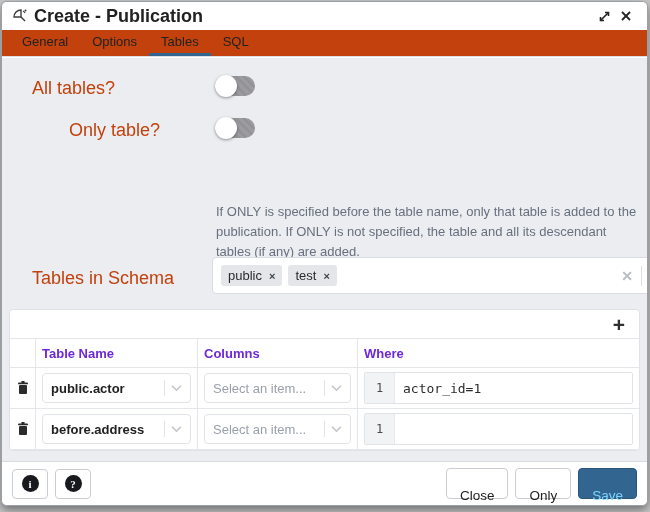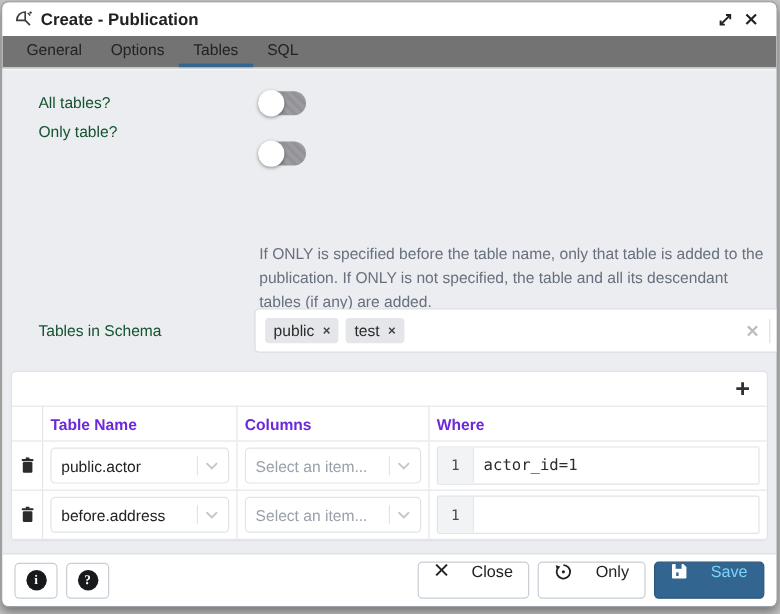--- a/index.html
+++ b/index.html
@@ -15,38 +15,38 @@
     background:#fff; border:1px solid #9aa0a6; border-radius:6px;
     box-shadow:0 4px 10px rgba(0,0,0,.45);
     overflow:hidden;
   }
   
   .titlebar {
     height:28px; display:flex; align-items:center; padding:0 10px;
     background:#fff;
   }
   .titlebar .app-icon { width:16px; height:16px; margin-right:6px; flex:0 0 auto; }
-  .titlebar .title { font-size:14px; font-weight:bold; color:#222; flex:1 1 auto; }
+  .titlebar .title { font-size:18px; font-weight:bold; color:#222; flex:1 1 auto; }
   .win-btn { width:22px; height:20px; display:flex; align-items:center; justify-content:center; cursor:pointer; }
   
   .tabbar {
-    height:27px; display:flex; align-items:stretch; background:#737373;
+    height:27px; display:flex; align-items:stretch; background:#c2410c;
     border-bottom:1px solid #dcdfe4; padding-left:8px;
   }
   .tab {
     padding:0 12px; font-size:13px; color:#222; display:flex; align-items:center;
     border-bottom:3px solid transparent; cursor:pointer;
   }
   .tab.active { border-bottom-color:#326690; }
   
   .content {
     position:absolute; top:56px; left:0; right:0; bottom:44px;
     background:#ebedf1;
   }
-  .label { font-size:13px; color:#14532d; }
+  .label { font-size:18px; color:#c2410c; }
   .row-label { position:absolute; left:30px; }
   
   .toggle {
     position:absolute; left:213px; width:40px; height:20px; border-radius:10px;
     background:repeating-linear-gradient(45deg,#9b9ba0 0 3px,#929297 3px 6px);
     cursor:pointer;
   }
   .toggle .knob {
     position:absolute; left:0px; top:-1px; width:22px; height:22px; border-radius:50%;
     background:#fff; box-shadow:0 1px 3px rgba(0,0,0,.4);
@@ -77,21 +77,21 @@
     overflow:hidden;
   }
   .grid-toolbar { height:28px; display:flex; justify-content:flex-end; align-items:center; padding:0 14px; }
   .add-btn { font-size:21px; font-weight:bold; color:#303030; line-height:1; cursor:pointer; }
   .grid-table { border-top:1px solid #e4e6ea; }
   .grid-header { display:flex; height:29px; border-bottom:1px solid #e4e6ea; }
   .grid-row { display:flex; height:41px; border-bottom:1px solid #e4e6ea; align-items:center; }
   .col-del { width:26px; flex:0 0 auto; border-right:1px solid #e4e6ea; height:100%;
              display:flex; align-items:center; justify-content:center; }
   .col-table { width:162px; flex:0 0 auto; border-right:1px solid #e4e6ea; height:100%;
-               display:flex; align-items:center; padding:0 6px; }
+               display:flex; align-items:center; padding:0 6px;font-weight:bold; }
   .col-cols { width:160px; flex:0 0 auto; border-right:1px solid #e4e6ea; height:100%;
               display:flex; align-items:center; padding:0 6px; }
   .col-where { flex:1 1 auto; height:100%; display:flex; align-items:center; padding:0 6px; }
   .grid-header .hcell { font-size:13px; font-weight:bold; color:#6d28d9; }
   .grid-header .col-table, .grid-header .col-cols, .grid-header .col-where { border-right-color:#e4e6ea; }
   .sel {
     width:100%; height:30px; background:#fff; border:1px solid #e0e3e8; border-radius:4px;
     display:flex; align-items:center; padding:0 8px; cursor:pointer;
   }
   .sel .sel-text { flex:1 1 auto; font-size:13px; color:#222; white-space:nowrap; overflow:hidden; }
@@ -122,21 +122,21 @@
     display:flex; align-items:center; justify-content:center; cursor:pointer;
   }
   .circle-glyph {
     width:17px; height:17px; border-radius:50%; background:#17191c; color:#fff;
     font-size:11px; font-weight:bold; display:flex; align-items:center; justify-content:center;
     font-family:"Liberation Serif", serif;
   }
   .footer .spacer { flex:1 1 auto; }
   .btn {
     height:31px; border-radius:4px; display:flex; align-items:flex-start; gap:19px;
-    padding:0 13px; font-size:13.5px; cursor:pointer;
+    padding:0 13px; font-size:13.5px; cursor:pointer;flex-direction:column;
   }
   .btn.secondary { background:#fff; border:1px solid #c9cdd3; color:#222; }
   .btn.primary { background:#326690; border:1px solid #2a567a; color:#7dd3fc; }
   svg { display:block; }
 </style>
 </head>
 <body>
 
 <div class="dialog">
 
@@ -172,21 +172,21 @@
     <div class="tab">SQL</div>
   </div>
 
   <div class="content">
 
     <span class="label row-label" style="top:20px;">All tables?</span>
     <span class="toggle" style="top:18px;">
         <span class="knob"></span>
       </span>
 
-    <span class="label row-label" style="top:44px;">Only table?</span>
+    <span class="label row-label" style="top:62px;margin-left:37px;">Only table?</span>
     <span class="toggle" style="top:60px;">
         <span class="knob"></span>
       </span>
 
     <div class="help-text">If ONLY is specified before the table name, only that table is added to the publication. If ONLY is not specified, the table and all its descendant tables (if any) are added.</div>
 
     <span class="label row-label" style="top:210px;">Tables in Schema</span>
 
     <div class="schema-field">
       <div class="tags">

